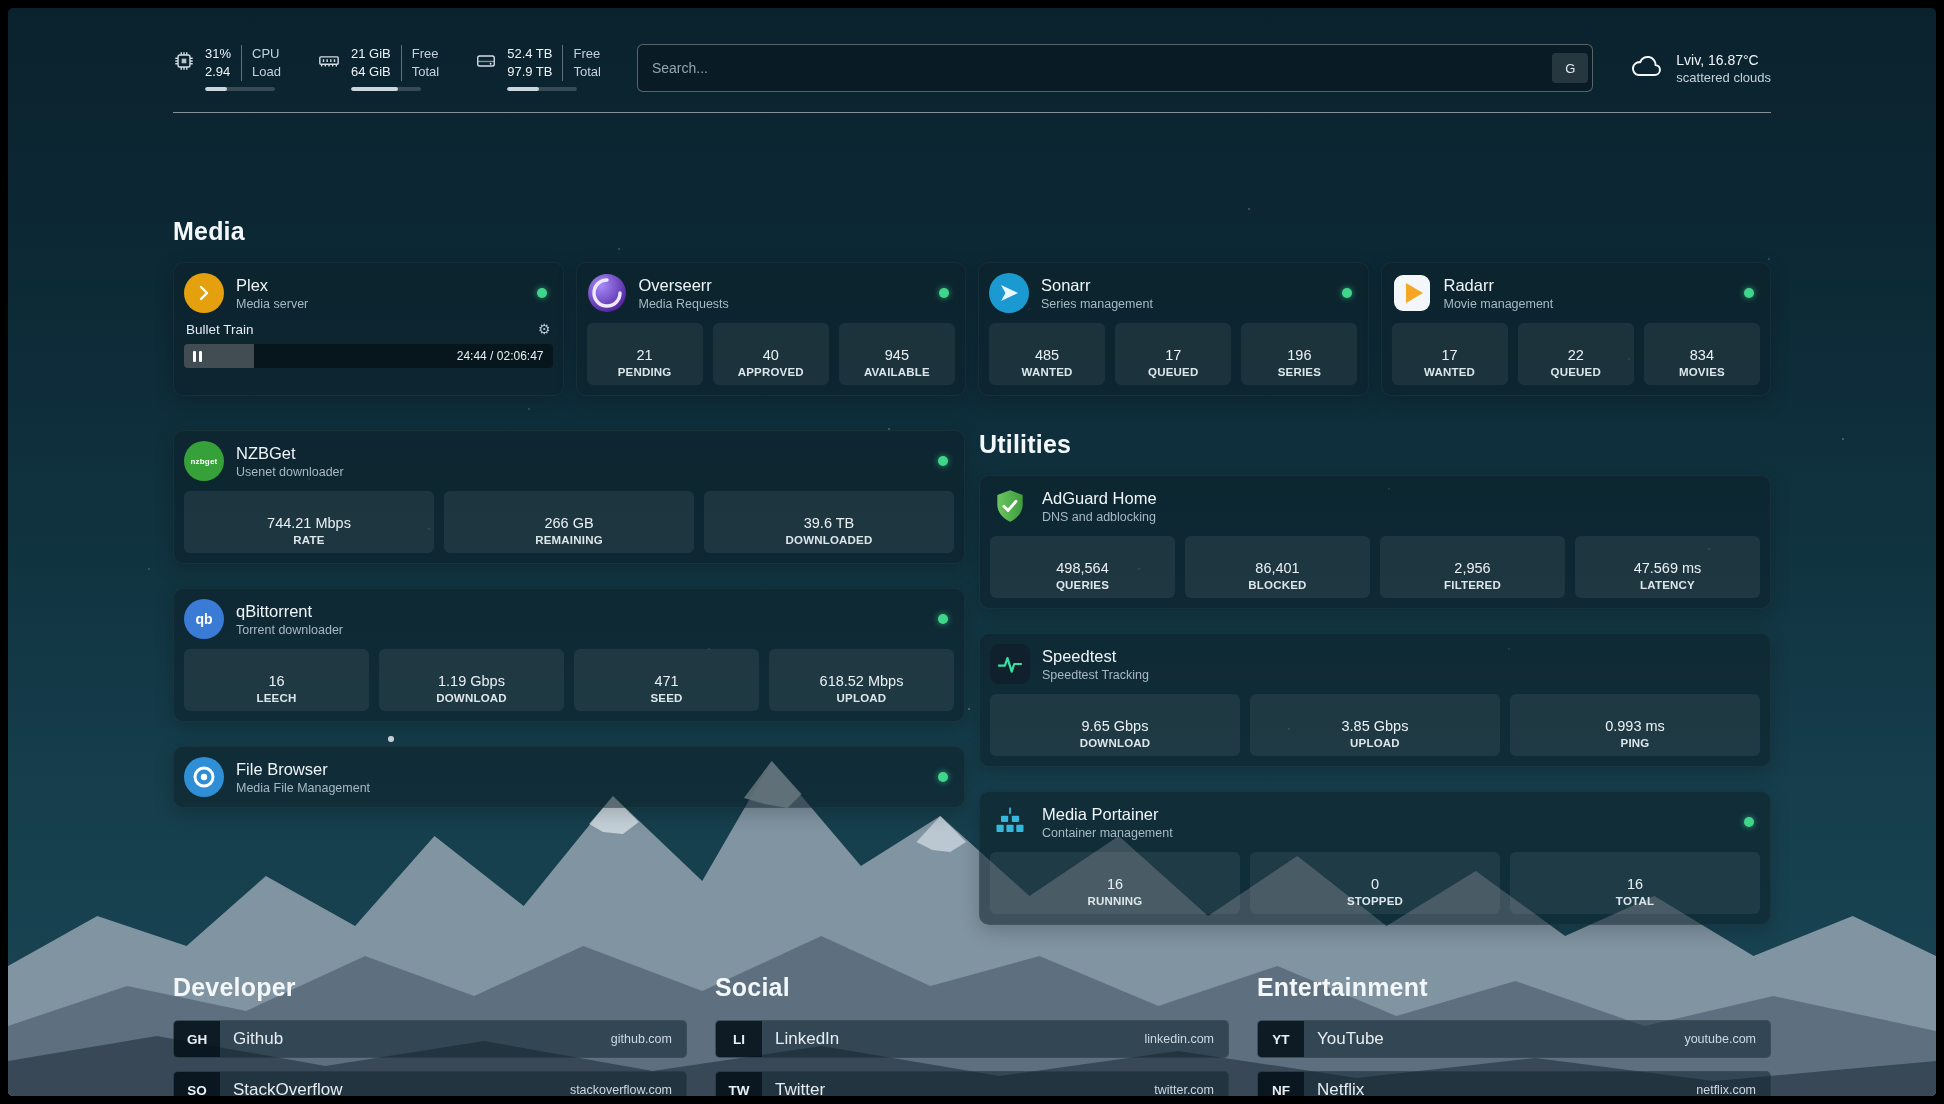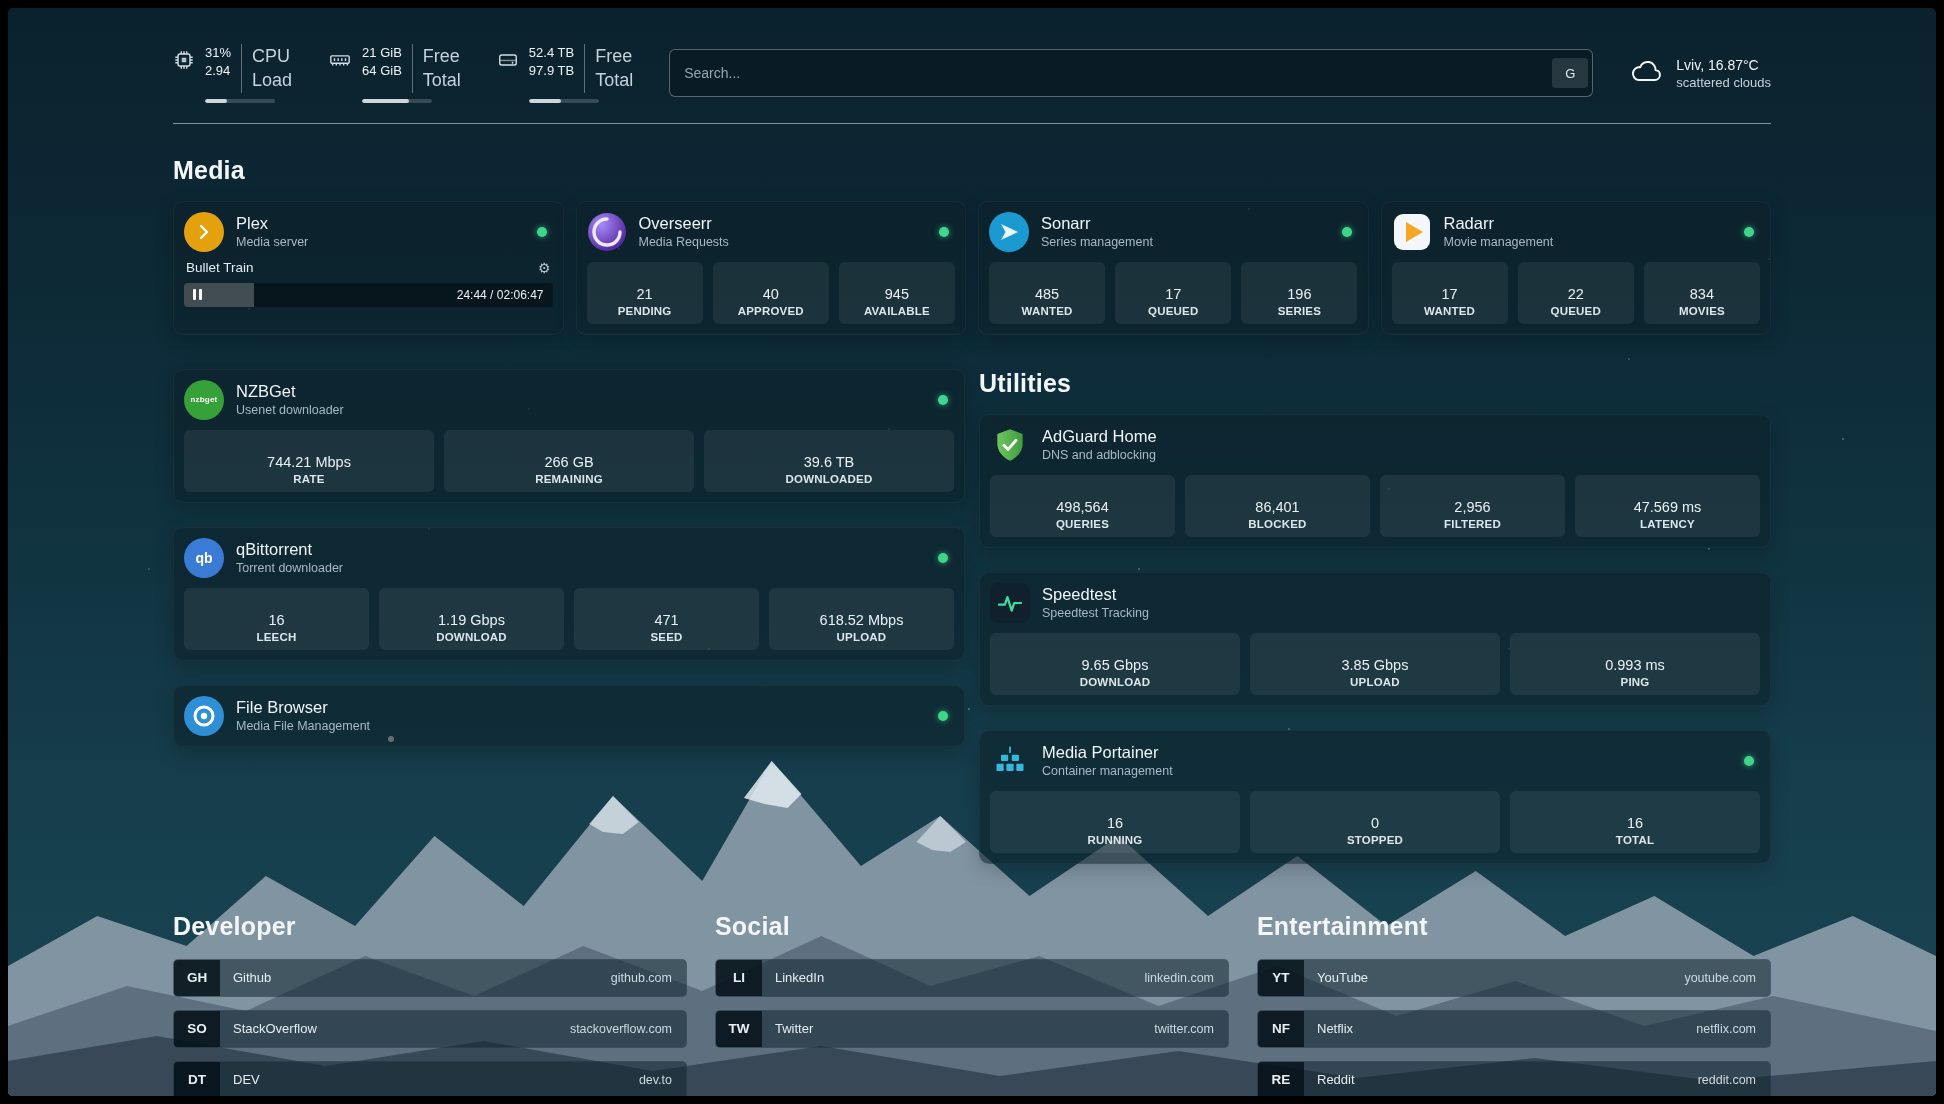--- a/index.html
+++ b/index.html
@@ -23,40 +23,40 @@
   .bg-mountains { position:absolute; left:0; right:0; bottom:0; width:100%; height:430px; z-index:0; }
   .content { position:relative; z-index:2; padding:0 165px; color:#e8eef3; }
 
   
   .topbar { display:flex; align-items:center; padding:36px 0 20px; gap:24px; }
   .sys { display:flex; gap:36px; align-items:flex-start; }
   .widget { display:flex; gap:10px; align-items:flex-start; }
   .wicon { margin-top:5px; opacity:.92; }
   .wrow { display:flex; }
   .wvals { font-size:13px; line-height:1.35; color:#eef3f6; padding-right:10px; border-right:1px solid rgba(255,255,255,.35); text-align:left; }
-  .wlabels { font-size:18px; line-height:1.35; color:#c4d2da; padding-left:10px; }
+  .wlabels { font-size:13px; line-height:1.35; color:#c4d2da; padding-left:10px; }
   .wbar { width:70px; height:4px; background:rgba(255,255,255,.18); border-radius:2px; margin-top:6px; overflow:hidden; }
   .wbar i { display:block; height:100%; background:#ccd6dc; border-radius:2px; }
 
   .searchbox { flex:1; display:flex; align-items:center; height:48px; background:rgba(9,24,32,.6);
     border:1px solid rgba(255,255,255,.32); border-radius:6px; margin:0 12px; }
   .searchbox input { flex:1; background:transparent; border:0; outline:0; color:#e3ecf1; font-size:14px; padding:0 14px; font-family:"Liberation Sans",sans-serif; }
   .searchbox input::placeholder { color:#92a6b1; }
   .search-btn { width:36px; height:30px; margin-right:4px; background:rgba(255,255,255,.12); border:0; border-radius:4px;
     color:#e3ecf1; font-size:13px; display:flex; align-items:center; justify-content:center; cursor:pointer; }
 
   .weather { display:flex; align-items:center; gap:11px; }
   .weather-loc { font-size:14px; color:#f0f5f8; }
   .weather-cond { font-size:13px; color:#c4d2da; margin-top:2px; }
 
   .top-divider { height:1px; background:rgba(255,255,255,.5); border:0; }
 
   
   .section-title { font-size:25px; font-weight:600; color:#f3f7fa; letter-spacing:.2px; }
-  .media-section { margin-top:32px; }
+  .media-section { margin-top:104px; }
   .media-grid { display:grid; grid-template-columns:repeat(4,1fr); gap:12px; margin-top:16px; }
 
   .card { background:rgba(12,32,42,.58); border:1px solid rgba(255,255,255,.045); border-radius:10px; padding:10px;
     box-shadow:0 6px 20px rgba(0,0,0,.2); cursor:pointer; }
   .card-head { display:flex; align-items:center; gap:12px; }
   .app-icon { width:40px; height:40px; border-radius:9px; display:flex; align-items:center; justify-content:center; flex:none; overflow:hidden; }
   .app-icon.round { border-radius:50%; }
   .app-name { font-size:16.5px; font-weight:500; color:#f0f5f8; }
   .app-sub { font-size:12.5px; color:#a7b9c3; margin-top:2px; }
   .status-dot { width:10px; height:10px; border-radius:50%; background:#3fd68c; margin-left:auto; margin-right:6px; flex:none;
@@ -89,21 +89,21 @@
   .icon-text.small { font-size:14px; }
 
   
   .bookmarks { display:grid; grid-template-columns:1fr 1fr 1fr; gap:28px; margin-top:48px; }
   .bk-col .section-title { margin-bottom:18px; }
   .bk-row { display:flex; align-items:stretch; height:38px; border-radius:5px; overflow:hidden; margin-bottom:13px;
     background:rgba(16,36,46,.55); border:1px solid rgba(255,255,255,.04); cursor:pointer; }
   .bk-row:last-child { margin-bottom:0; }
   .bk-abbr { width:46px; background:rgba(4,16,23,.78); color:#e9eff3; font-size:13.5px; font-weight:700;
     display:flex; align-items:center; justify-content:center; flex:none; }
-  .bk-name { display:flex; align-items:center; padding:7px 13px; font-size:13px; color:#e6edf2; flex:1; }
+  .bk-name { display:flex; align-items:center; padding:7px 13px; font-size:17px; color:#e6edf2; flex:1; }
   .bk-url { display:flex; align-items:center; padding-right:14px; font-size:12.5px; color:#ccd9e0; }
 </style>
 </head>
 <body>
 
 <div class="screen">
   <div class="snow"></div>
 
   <svg class="bg-mountains" viewBox="0 0 1944 430" preserveAspectRatio="none">
     <polygon fill="#8799a7" opacity="0.95" points="0,300 90,250 180,280 260,210 350,260 430,170 520,240 610,130 700,215 770,95 860,200 940,150 1030,230 1120,170 1210,250 1300,190 1390,260 1480,205 1570,270 1660,230 1760,290 1860,250 1944,290 1944,430 0,430"></polygon>

